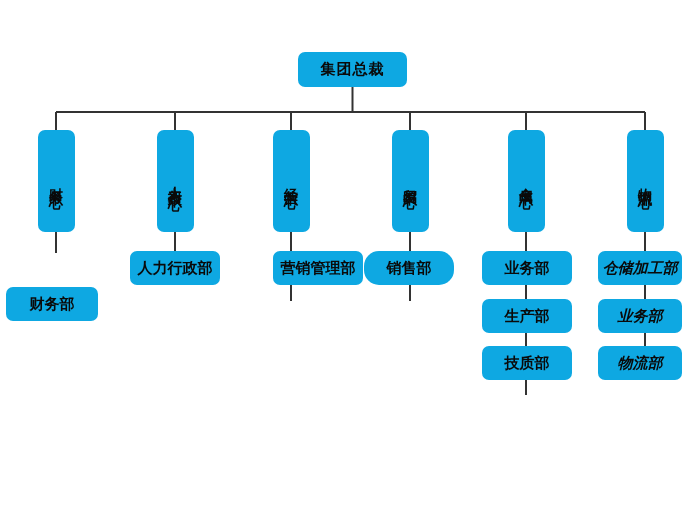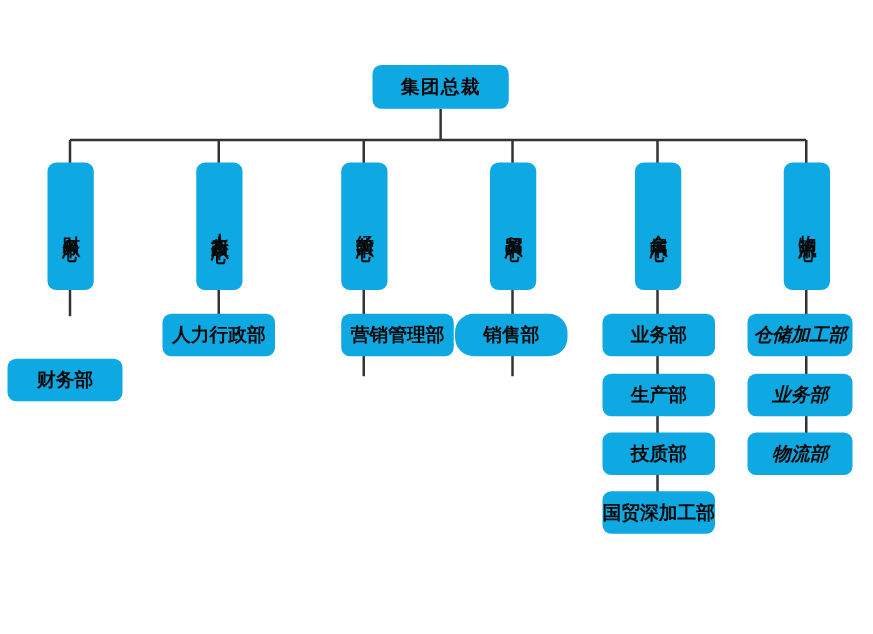--- a/index.html
+++ b/index.html
@@ -123,19 +123,18 @@
 
   <div class="node dept c2 r1">人力行政部</div>
 
   <div class="node dept c3 r1">营销管理部</div>
 
   <div class="node dept c4 r1">销售部</div>
 
   <div class="node dept c5 r1">业务部</div>
   <div class="node dept c5 r2">生产部</div>
   <div class="node dept c5 r3">技质部</div>
-  <div class="node dept c5 r4">国贸深加工部</div>
 
   <div class="node dept c6 r1">仓储加工部</div>
   <div class="node dept c6 r2">业务部</div>
   <div class="node dept c6 r3">物流部</div>
 
 </div>
 
 </body></html>

